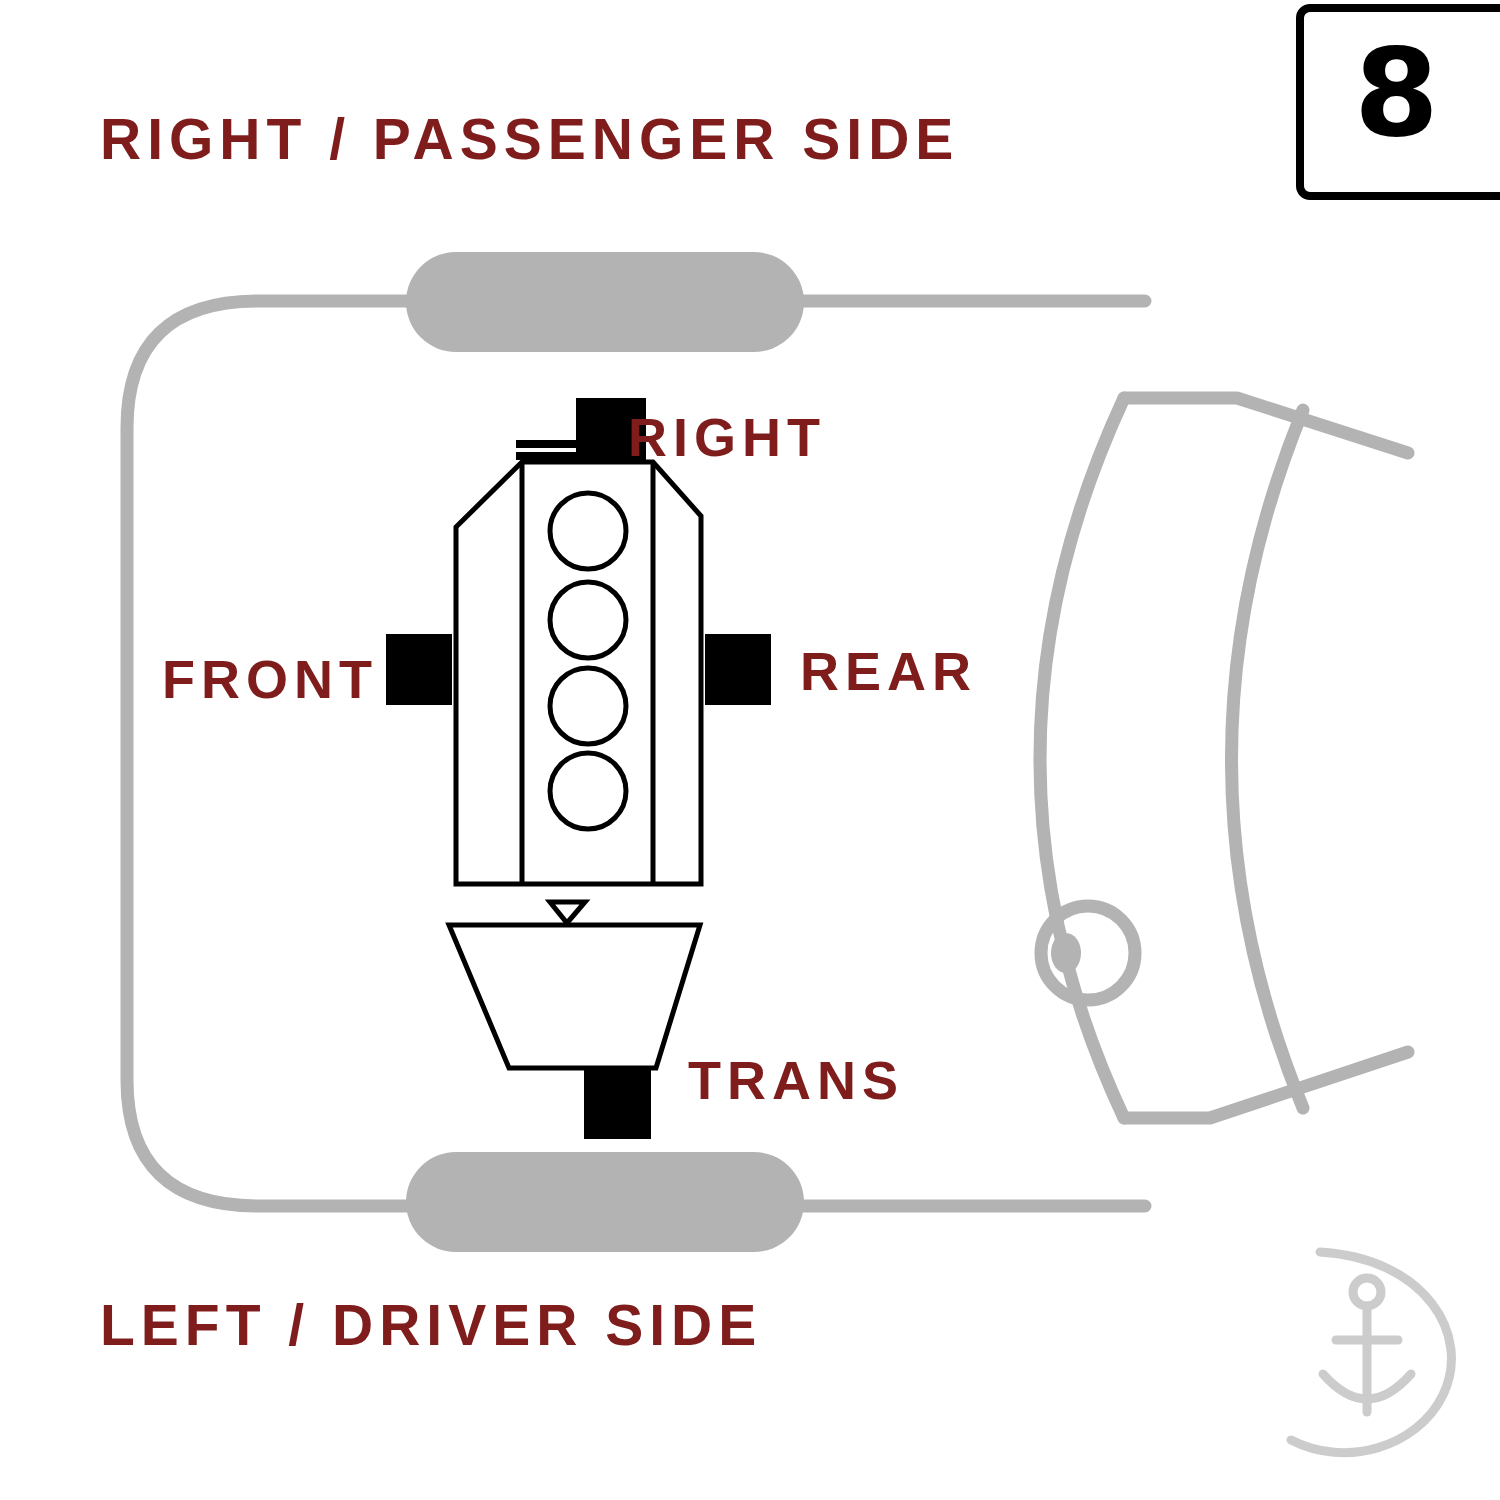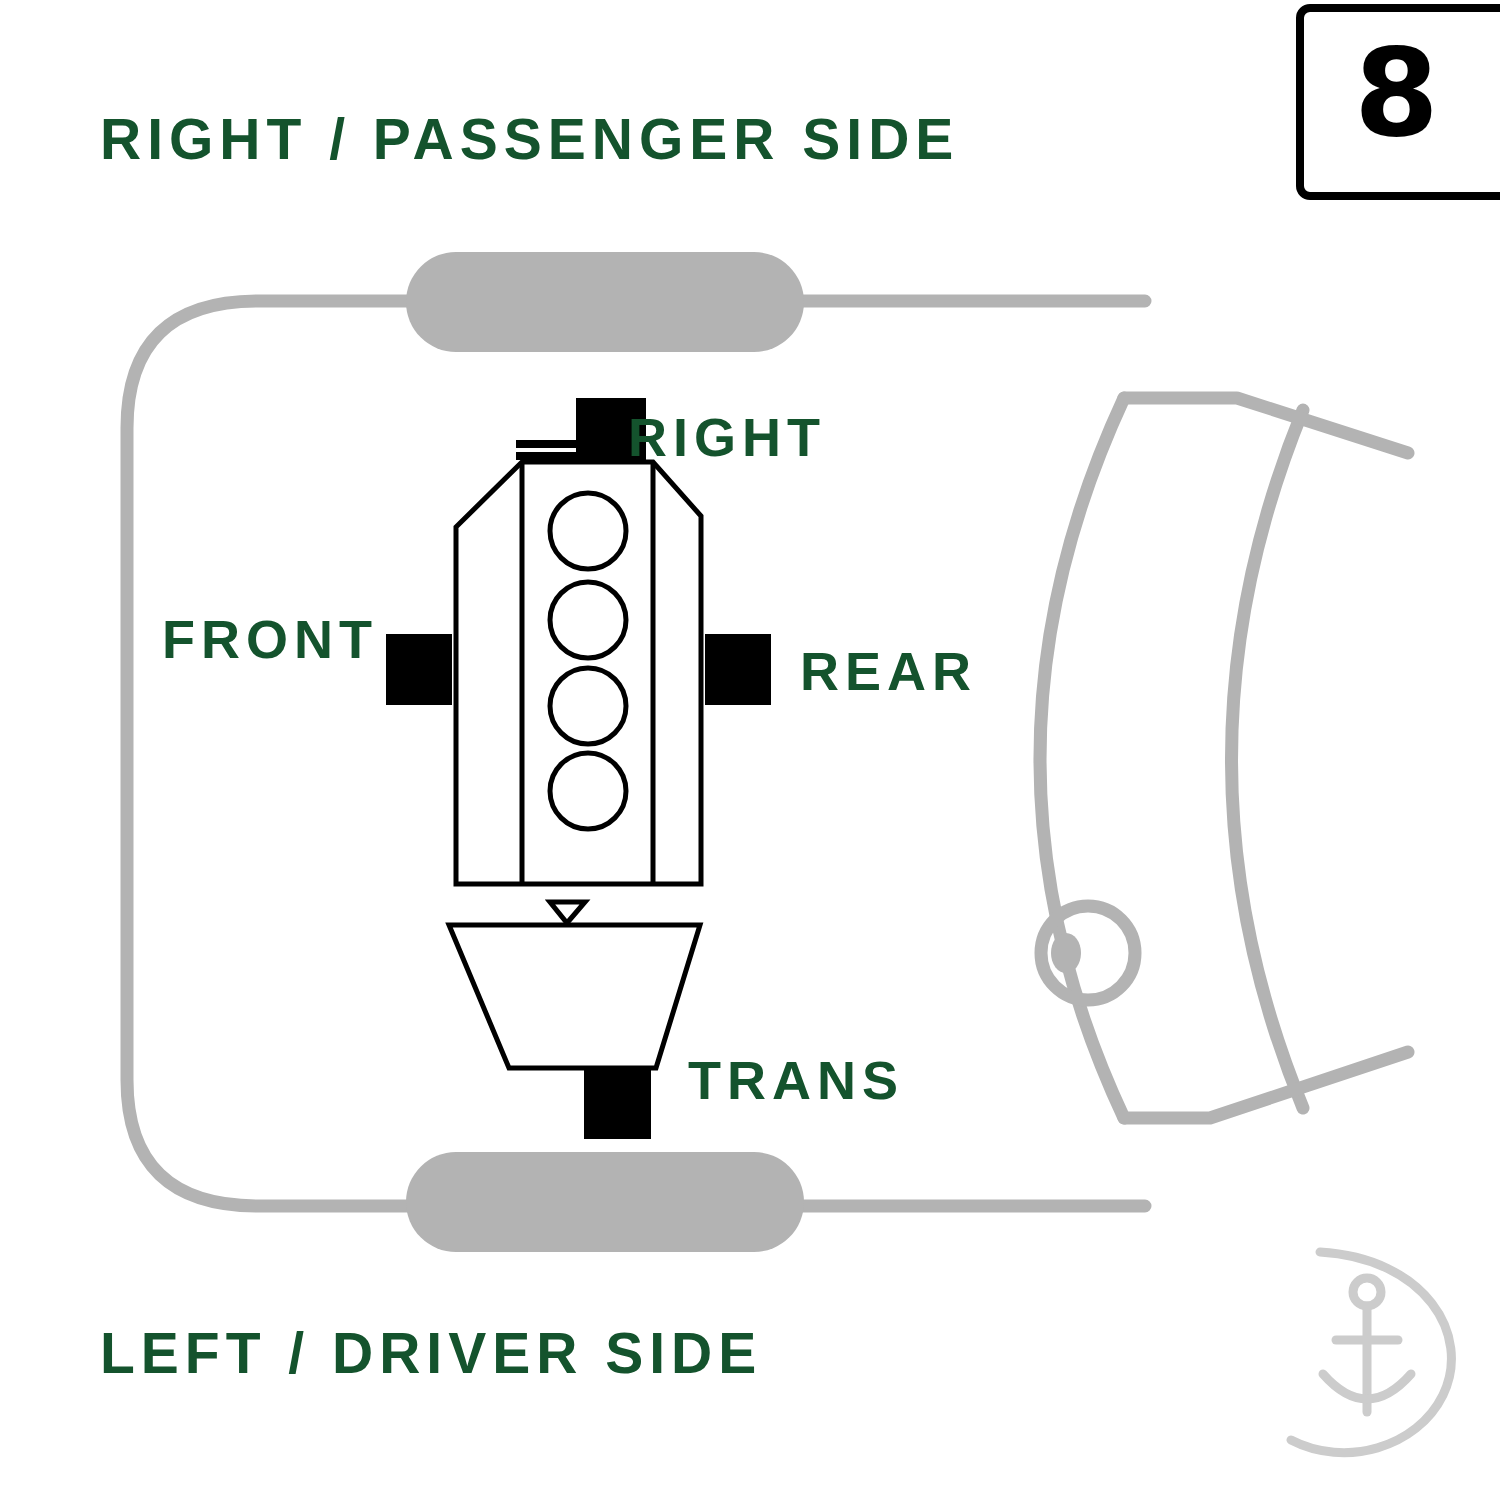--- a/index.html
+++ b/index.html
@@ -13,26 +13,26 @@
     font-family: "Liberation Sans", sans-serif;
     color: #000;
   }
   .diagram-svg { position: absolute; left: 0; top: 0; }
   .label {
     position: absolute;
     font-weight: bold;
     font-size: 54px;
     letter-spacing: 6px;
     white-space: nowrap;
-    color: #14532d;
+    color: #7f1d1d;
   }
   .header-label  { left: 100px;  top: 106px;  font-size: 57px; }
-  .footer-label  { left: 100px;  top: 1292px; font-size: 57px; margin-top: 28px; }
+  .footer-label  { left: 100px;  top: 1292px; font-size: 57px; }
   .right-label   { left: 628px;  top: 406px; }
-  .front-label   { left: 162px;  top: 608px; }
+  .front-label   { left: 162px;  top: 648px; }
   .rear-label    { left: 800px;  top: 640px; }
   .trans-label   { left: 688px;  top: 1012px; width: 200px; text-align: center; line-height: 66px; margin-top: 35px; }
   .figure-box {
     position: absolute;
     left: 1296px; top: 4px;
     width: 260px; height: 196px;
     border: 8px solid #000;
     border-radius: 14px;
     background: #ffffff;
   }

